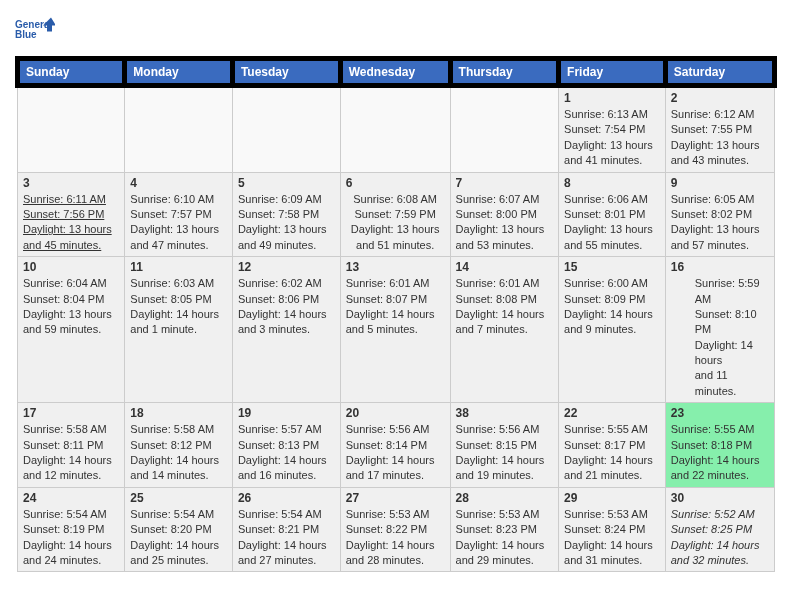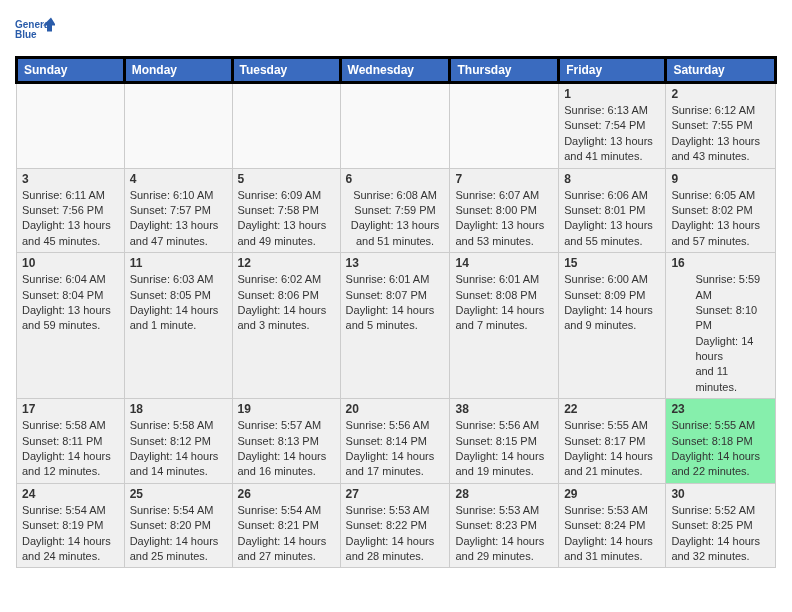--- a/index.html
+++ b/index.html
@@ -16,21 +16,21 @@
     .location { font-size: 14px; color: #555; }
     
     .calendar { width: 100%; border-collapse: collapse; }
     
     .calendar th {
       background: #3a6bbf;
       color: white;
       text-align: left;
       padding: 4px 6px;
       font-size: 12px;
-      border: 3px solid #000000;
+      border: 5px solid #000000;
     }
     
     .calendar td {
       border: 1px solid #ccc;
       vertical-align: top;
       padding: 3px 5px;
       font-size: 9.5px;
       color: #333;
       width: 113px;
       height: 78px;
@@ -94,21 +94,21 @@
             <span class="day-num">2</span>
             <div class="cell-content" style="white-space: pre-line;">Sunrise: 6:12 AM
 Sunset: 7:55 PM
 Daylight: 13 hours
 and 43 minutes.</div>
           </td>
         </tr>
         <tr>
           <td style="background: rgb(240, 240, 240);">
             <span class="day-num">3</span>
-            <div class="cell-content" style="white-space: pre-line;">Sunrise: 6:11 AM
+            <div class="cell-content" style="white-space: pre-line; text-decoration: underline;">Sunrise: 6:11 AM
 Sunset: 7:56 PM
 Daylight: 13 hours
 and 45 minutes.</div>
           </td>
           <td style="background: rgb(240, 240, 240);">
             <span class="day-num">4</span>
             <div class="cell-content" style="white-space: pre-line;">Sunrise: 6:10 AM
 Sunset: 7:57 PM
 Daylight: 13 hours
 and 47 minutes.</div>
@@ -289,21 +289,21 @@
           </td>
           <td class="shaded">
             <span class="day-num">29</span>
             <div class="cell-content" style="white-space: pre-line;">Sunrise: 5:53 AM
 Sunset: 8:24 PM
 Daylight: 14 hours
 and 31 minutes.</div>
           </td>
           <td class="shaded">
             <span class="day-num">30</span>
-            <div class="cell-content" style="white-space: pre-line;">Sunrise: 5:52 AM
+            <div class="cell-content" style="white-space: pre-line; font-style: italic;">Sunrise: 5:52 AM
 Sunset: 8:25 PM
 Daylight: 14 hours
 and 32 minutes.</div>
           </td>
         </tr>
       </tbody>
   </table>
 </div>
 
 </body></html>

